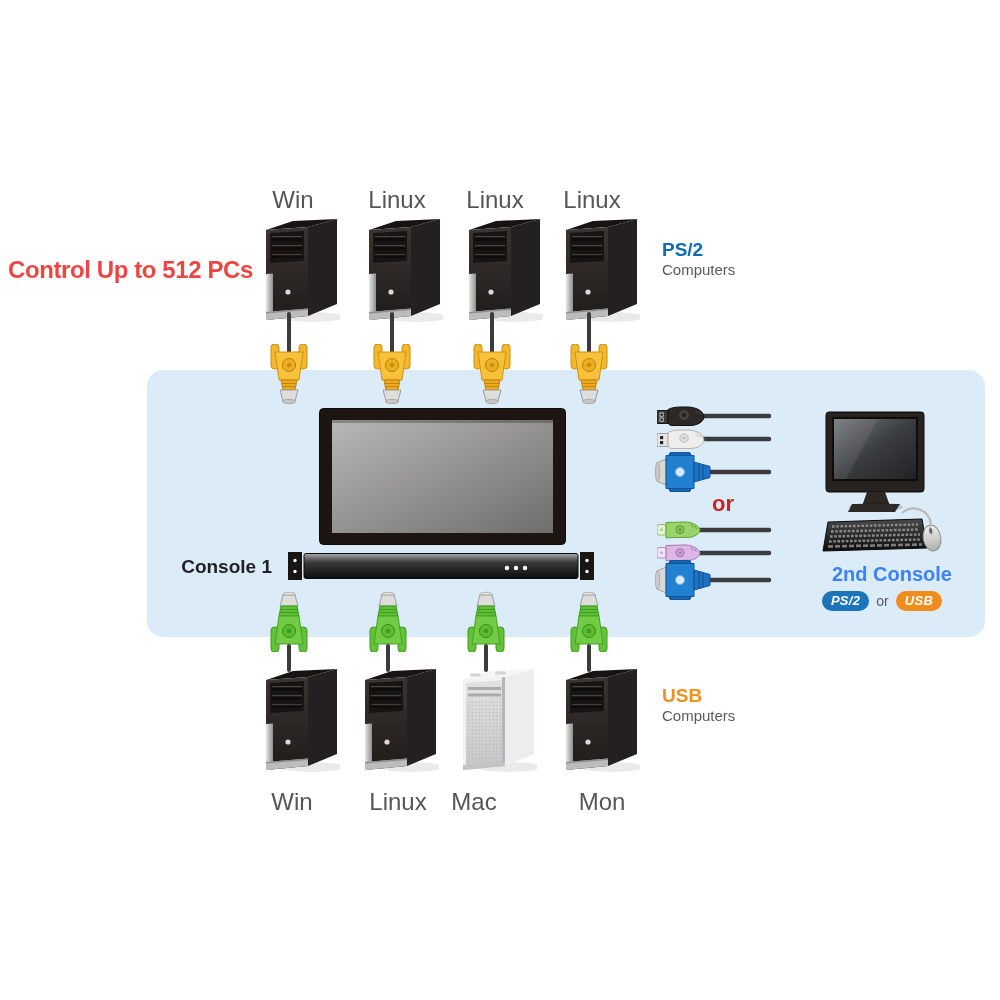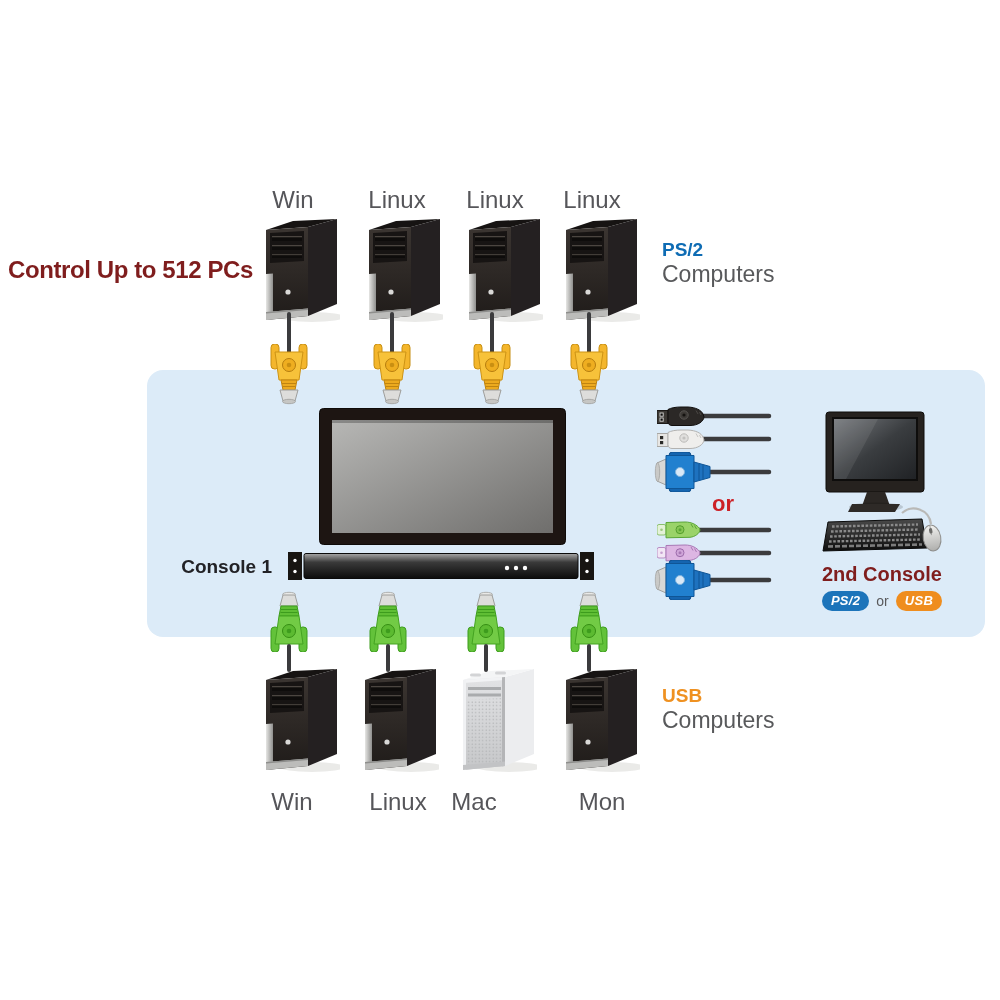--- a/index.html
+++ b/index.html
@@ -2,33 +2,33 @@
 <html><head>
 <meta charset="utf-8">
 <style>
   html,body{margin:0;padding:0;background:#ffffff;}
   .canvas{position:relative;width:1000px;height:1000px;background:#ffffff;overflow:hidden;
           font-family:"Liberation Sans", sans-serif;}
   .abs{position:absolute;}
   .panel{position:absolute;left:147px;top:370px;width:838px;height:267px;
          background:#dcebf8;border-radius:16px;}
   .headline{position:absolute;left:8px;top:256px;font-size:24px;font-weight:bold;
-            letter-spacing:-0.4px;color:#7f1d1d;white-space:nowrap;}
+            letter-spacing:-0.4px;color:#ef4444;white-space:nowrap;}
   .pc-label{position:absolute;width:120px;text-align:center;font-size:24px;color:#56565a;}
   .cable-v{position:absolute;width:4px;background:#3b3b3d;border-radius:2px;}
   .type-block{position:absolute;left:662px;line-height:1.05;}
   .type-top{font-size:19px;font-weight:bold;}
   .type-top.ps2{color:#0e6cb4;}
   .type-top.usb{color:#ef9121;}
-  .type-sub{font-size:23px;color:#58595b;margin-top:2px;}
+  .type-sub{font-size:15px;color:#58595b;margin-top:2px;}
   .console-label{position:absolute;left:136px;top:553px;width:136px;text-align:right;
                  font-size:19px;font-weight:bold;color:#222226;line-height:27px;}
   .or-red{position:absolute;left:712px;top:491px;font-size:22px;font-weight:600;color:#cc2127;}
-  .console2-label{position:absolute;left:812px;top:563px;width:140px;text-align:center;
-                  font-size:20px;font-weight:bold;color:#7f1d1d;}
+  .console2-label{position:absolute;left:812px;top:563px;width:140px;text-align:right;
+                  font-size:20px;font-weight:bold;color:#3b82f6;}
   .badge-row{position:absolute;left:812px;top:591px;width:140px;display:flex;
              justify-content:center;align-items:center;gap:7px;}
   .badge{display:inline-block;padding:2px 9px 3px 9px;border-radius:10px;color:#ffffff;
          font-size:13px;font-weight:bold;font-style:italic;letter-spacing:0.3px;}
   .badge.blue{background:#1c74ba;}
   .badge.orange{background:#ef8d1e;}
   .badge-or{font-size:14px;color:#5a5a5c;}
   svg{display:block;}
 </style>
 </head>

